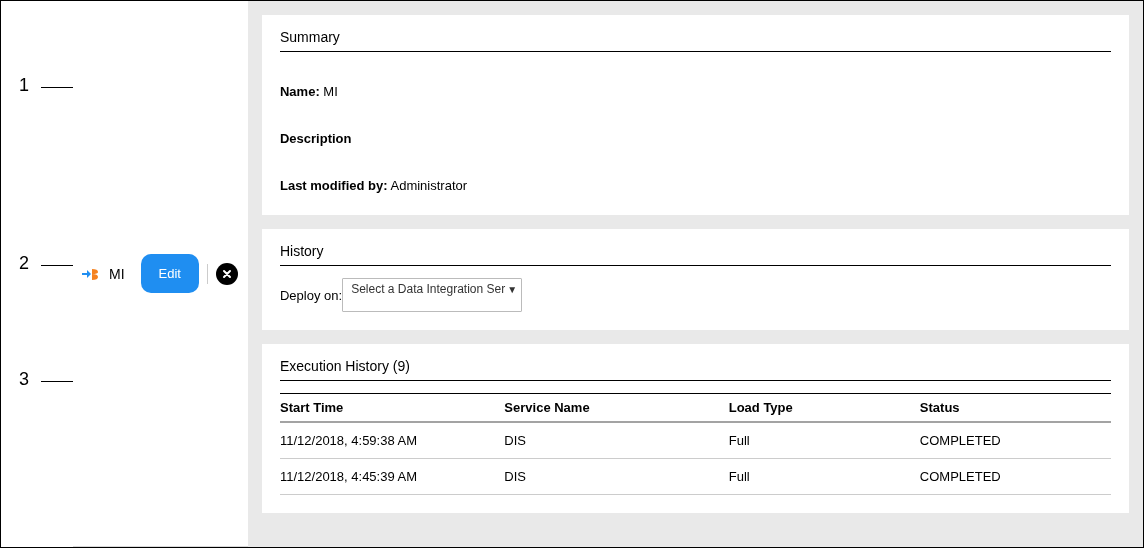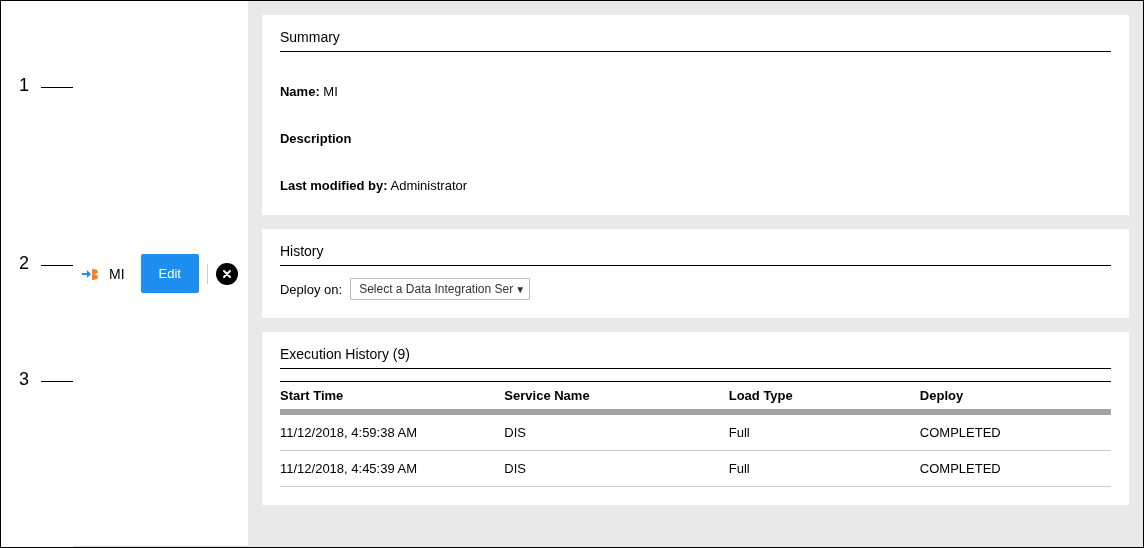--- a/index.html
+++ b/index.html
@@ -60,21 +60,21 @@
     color: #000;
   }
   .titlebar .spacer { flex: 1; }
   .edit-btn {
     background: #1e90ff;
     background: #1f8ef1;
     color: #fff;
     border: none;
     padding: 12px 18px;
     font-size: 13px;
-    border-radius: 2px;
+    border-radius: 10px;
     cursor: pointer;
   }
   .vdiv {
     width: 1px;
     height: 20px;
     background: #ccc;
   }
   .close-btn {
     width: 22px; height: 22px;
     border-radius: 50%;
@@ -98,27 +98,27 @@
   }
   .panel-header {
     font-size: 14px;
     padding-bottom: 6px;
     border-bottom: 1px solid #000;
     margin-bottom: 12px;
   }
   .kv { font-size: 13px; margin-bottom: 4px; margin-top: 32px; }
   .kv .k { font-weight: 700; }
   .deploy-row {
-    display: flex; align-items: center; gap: 8px;
+    display: flex; align-items: center; 
   }
   .select-wrap {
     border: 1px solid #bbb;
     border-radius: 1px;
     display: flex; align-items: center;
-    padding: 3px 4px 3px 8px;
+    padding: 3px 4px 15px 8px;
     font-size: 12px;
     color: #333;
     background: #fff;
     min-width: 180px;
     justify-content: space-between;
     cursor: pointer;
   }
   .select-caret {
     font-size: 10px;
     color: #333;
@@ -126,21 +126,21 @@
   table.history {
     width: 100%;
     border-collapse: collapse;
     font-size: 13px;
   }
   table.history th {
     text-align: left;
     font-weight: 700;
     padding: 6px 0;
     border-top: 1px solid #000;
-    border-bottom: 6px solid #a3a3a3;
+    border-bottom: 2px solid #a3a3a3;
   }
   table.history td {
     padding: 10px 0;
     border-bottom: 1px solid #ccc;
   }
   table.history td.link { color: #000000; cursor: pointer; }
   .col-start { width: 27%; }
   .col-service { width: 27%; margin-left: 40px; }
   .col-load { width: 23%; margin-left: 48px; }
   .col-status { width: 23%; }
@@ -217,21 +217,21 @@
       </div>
 
       <div class="panel">
         <div class="panel-header">Execution History (9)</div>
         <table class="history">
           <thead>
             <tr>
               <th class="col-start">Start Time</th>
               <th class="col-service">Service Name</th>
               <th class="col-load">Load Type</th>
-              <th class="col-status">Deploy</th>
+              <th class="col-status">Status</th>
             </tr>
           </thead>
           <tbody id="history-body">
               <tr>
                 <td class="link">11/12/2018, 4:59:38 AM</td>
                 <td>DIS</td>
                 <td>Full</td>
                 <td>COMPLETED</td>
               </tr>
               <tr>

